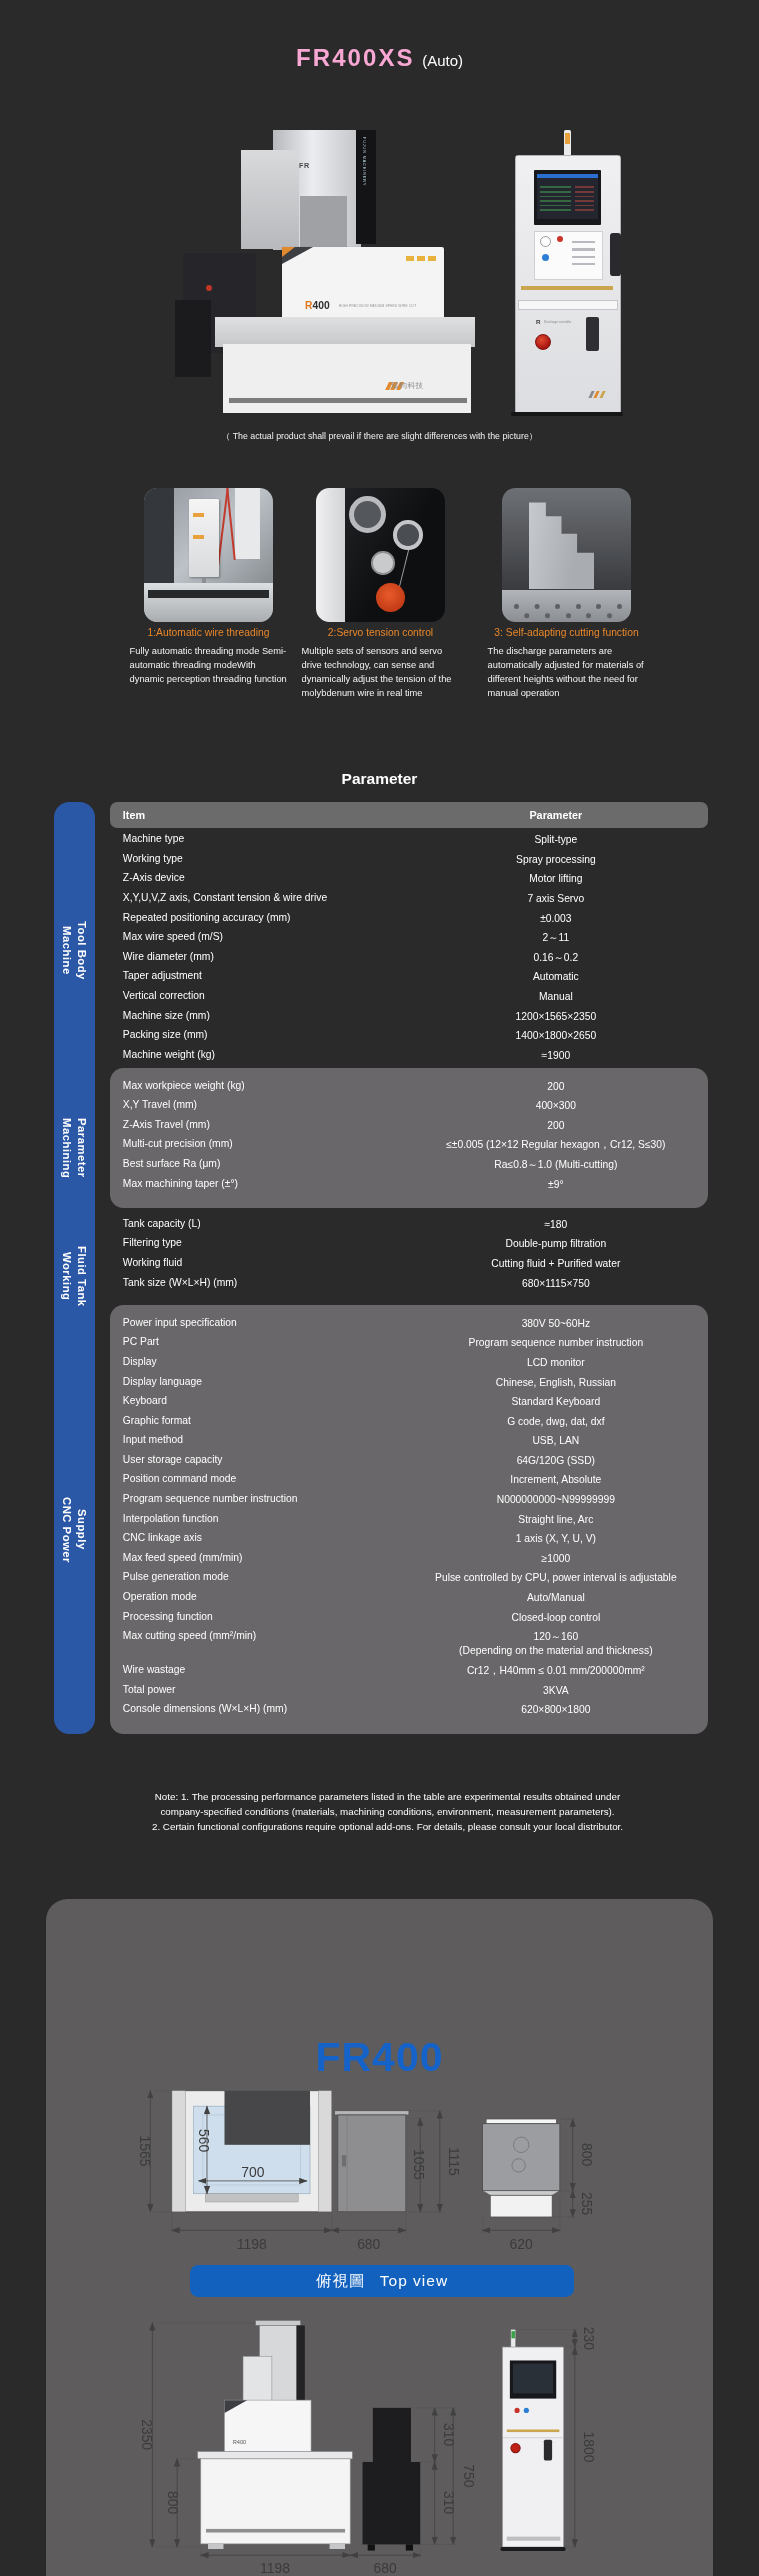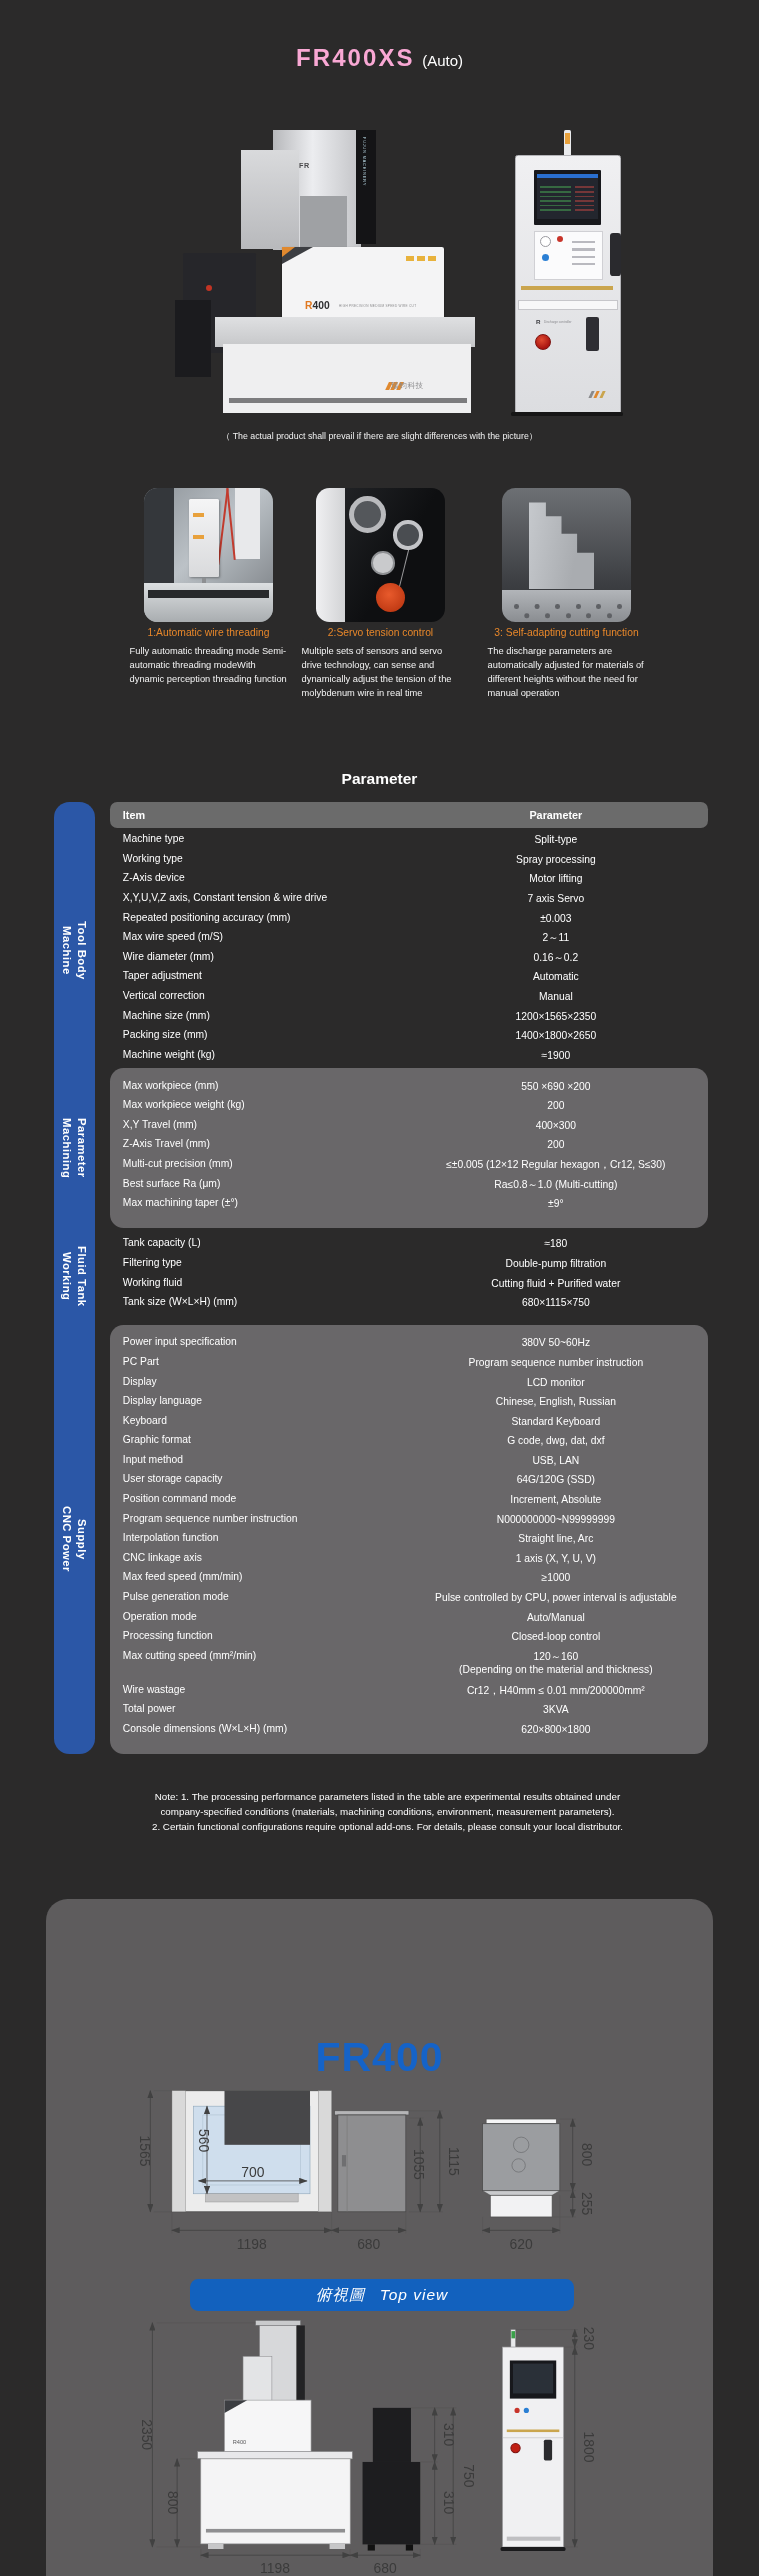--- a/index.html
+++ b/index.html
@@ -112,21 +112,21 @@
   .row .ri{flex:0 0 47%;padding-left:12.4px;}
   .row .rv{flex:1;text-align:center;white-space:pre-line;line-height:1.3;}
   .notes{position:absolute;top:1789px;left:8px;width:100%;font-size:9.8px;line-height:1.55;color:#fff;}
   .notes div{text-align:center;}
   
   .draw-panel{position:absolute;left:46px;top:1899px;width:667px;height:775px;background:#5e5c5d;border-radius:21.6px;}
   .fr400{position:absolute;top:135px;left:0;width:100%;text-align:center;font-size:41px;font-weight:bold;color:#1563c8;letter-spacing:1px;}
   .banner{position:absolute;left:144px;width:384px;height:32px;background:#1261be;border-radius:8.2px;
           display:flex;align-items:center;justify-content:center;font-size:15.5px;color:#fff;letter-spacing:1px;}
   .banner .zh{margin-right:14.4px;}
-  .banner1{top:380px;font-style:italic;}
+  .banner1{top:366px;}
   .dwg{position:absolute;left:59px;}
   .dwg1{top:184px;} .dwg2{top:416px;}
   .dim{stroke:#414141;stroke-width:1.5;}
   .ext{stroke:#555353;stroke-width:1;}
   .dimtxt{font-size:27px;fill:#3b3b3b;font-family:"Liberation Sans",sans-serif;}
   .smalltxt{font-size:11px;fill:#5a5a5c;font-family:"Liberation Sans",sans-serif;}
 </style>
 </head>
 <body>
 
@@ -302,24 +302,20 @@
             <div class="ri">Packing size (mm)</div>
             <div class="rv">1400×1800×2650</div>
           </div>
           <div class="row">
             <div class="ri">Machine weight (kg)</div>
             <div class="rv">≈1900</div>
           </div>
         </div>
       <div class="sec sec-panel">
           <div class="row">
-            <div class="ri">Max workpiece (mm)</div>
-            <div class="rv">550 ×690 ×200</div>
-          </div>
-          <div class="row">
             <div class="ri">Max workpiece weight (kg)</div>
             <div class="rv">200</div>
           </div>
           <div class="row">
             <div class="ri">X,Y Travel (mm)</div>
             <div class="rv">400×300</div>
           </div>
           <div class="row">
             <div class="ri">Z-Axis Travel (mm)</div>
             <div class="rv">200</div>

